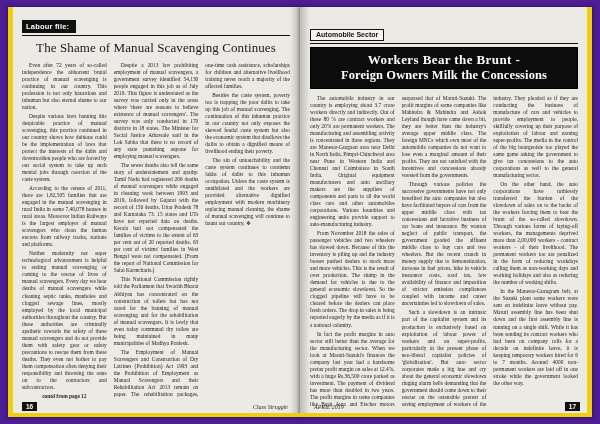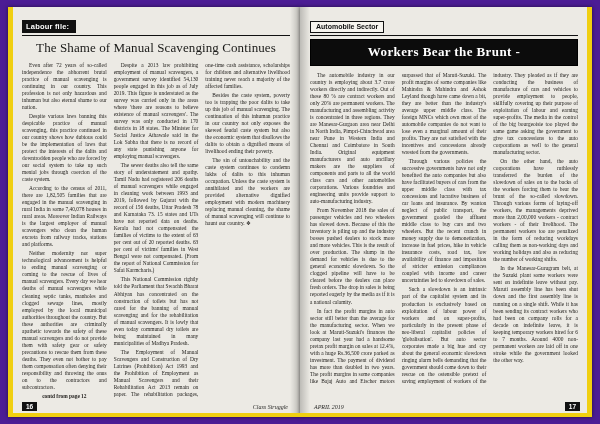--- a/index.html
+++ b/index.html
@@ -18,21 +18,21 @@
   .page.right::after{content:"";position:absolute;top:0;left:0;width:10px;height:100%;
     background:linear-gradient(to right, rgba(0,0,0,.20), rgba(0,0,0,0));pointer-events:none;}
   
   .edge-v{position:absolute;top:0;width:5px;height:100%;background:var(--accent,#f0cf10);z-index:2;}
   .page.left .edge-v{left:0;}
   .page.right .edge-v{right:0;}
   .edge-h{position:absolute;bottom:0;left:0;width:100%;height:4px;background:var(--accent,#f0cf10);z-index:2;}
 
   .content{position:absolute;inset:0;z-index:1;}
   .content.cl{padding:8px 10px 18px 14px;}
-  .content.cr{padding:8px 14px 18px 10px;}
+  .content.cr{padding:16px 14px 18px 10px;}
 
   .kicker-fill{
     display:inline-block;background:var(--ink,#111);color:#fff;
     font-family:"Liberation Sans", sans-serif;font-weight:bold;
     font-size:7.5px;padding:2px 7px 2px 4px;letter-spacing:.2px;
   }
   .kicker-line{border-top:1.3px solid var(--ink,#111);margin:2px 0 3px;}
   .kicker-outline{
     display:inline-block;border:1px solid var(--ink,#111);color:var(--ink,#111);
     font-family:"Liberation Sans", sans-serif;font-weight:bold;
@@ -103,20 +103,21 @@
   </div>
 
   <div class="page right">
     <div class="edge-v"></div>
     <div class="edge-h"></div>
     <div class="content cr">
       <span class="kicker-outline">Automobile Sector</span>
       <div class="kicker-line"></div>
       <div class="banner">
         <span class="t1">Workers Bear the Brunt -</span>
+        <span class="t2">Foreign Owners Milk the Concessions</span>
       </div>
       <div class="columns body-r">
           <p class="para">The automobile industry in our country is employing about 3.7 crore workers directly and indirectly. Out of these 80 % are contract workers and only 20% are permanent workers. The manufacturing and assembling activity is concentrated in three regions. They are Manesar-Gurgaon area near Delhi in North India, Pimpri-Chinchwad area near Pune in Western India and Chennai and Coimbatore in South India. Original equipment manufacturers and auto ancillary makers are the suppliers of components and parts to all the world class cars and other automobiles corporations. Various foundries and engineering units provide support to auto-manufacturing industry.</p>
           <p class="para">From November 2018 the sales of passenger vehicles and two wheelers has slowed down. Because of this the inventory is piling up and the industry bosses pushed dealers to stock more and more vehicles. This is the result of over production. The slump in the demand for vehicles is due to the general economic slowdown. So the clogged pipeline will have to be cleared before the dealers can place fresh orders. The drop in sales is being reported eagerly by the media as if it is a national calamity.</p>
           <p class="para">In fact the profit margins in auto sector still better than the average for the manufacturing sector. When we look at Maruti-Suzuki's finances the company last year had a handsome pretax profit margin on sales at 12.4%, with a huge Rs.36,500 crore parked as investment. The payment of dividend has more than doubled in two years. The profit margins in some companies like Bajaj Auto and Eischer motors surpassed that of Maruti-Suzuki. The profit margins of some companies like Mahindra &amp; Mahindra and Ashok Leyland though have came down a bit, they are better than the industry's average upper middle class. The foreign MNCs which own most of the automobile companies do not want to lose even a marginal amount of their profits. They are not satisfied with the incentives and concessions already wrested from the governments.</p>
           <p class="para">Through various policies the successive governments have not only benefited the auto companies but also have facilitated buyers of cars from the upper middle class with tax concessions and lucrative business of car loans and insurance. By wanton neglect of public transport, the government goaded the affluent middle class to buy cars and two wheelers. But the recent crunch in money supply due to demonetization, increase in fuel prices, hike in vehicle insurance costs, road tax, low availability of finance and imposition of stricter emission compliances coupled with income and career uncertainties led to slowdown of sales.</p>
           <p class="para">Such a slowdown is an intrinsic part of the capitalist system and its production is exclusively based on exploitation of labour power of workers and on super-profits, particularly in the present phase of neo-liberal capitalist policies of 'globalisation'. But auto sector corporates made a big hue and cry about the general economic slowdown ringing alarm bells demanding that the government should come down to their rescue on the ostensible pretext of saving employment of workers of the industry. They pleaded as if they are conducting the business of manufacture of cars and vehicles to provide employment to people, skillfully covering up their purpose of exploitation of labour and earning super-profits. The media in the control of the big bourgeoisie too played the same game asking the government to give tax concessions to the auto corporations as well to the general manufacturing sector.</p>
           <p class="para">On the other hand, the auto corporations have ruthlessly transferred the burden of the slowdown of sales on to the backs of the workers forcing them to bear the brunt of the so-called slowdown. Through various forms of laying-off workers, the managements deprived more than 2,00,000 workers - contract workers - of their livelihood. The permanent workers too are penalized in the form of reducing workdays calling them as non-working days and working holidays and also as reducing the number of working shifts.</p>
           <p class="para">In the Manesar-Gurugram belt, at the Suzuki plant some workers were sent on indefinite leave without pay. Maruti assembly line has been shut down and the first assembly line is running on a single shift. While it has been sending its contract workers who had been on company rolls for a decade on indefinite leave, it is keeping temporary workers hired for 6 to 7 months. Around 4000 non-permanent workers are laid off in one stroke while the government looked the other way.</p>
         </div>

